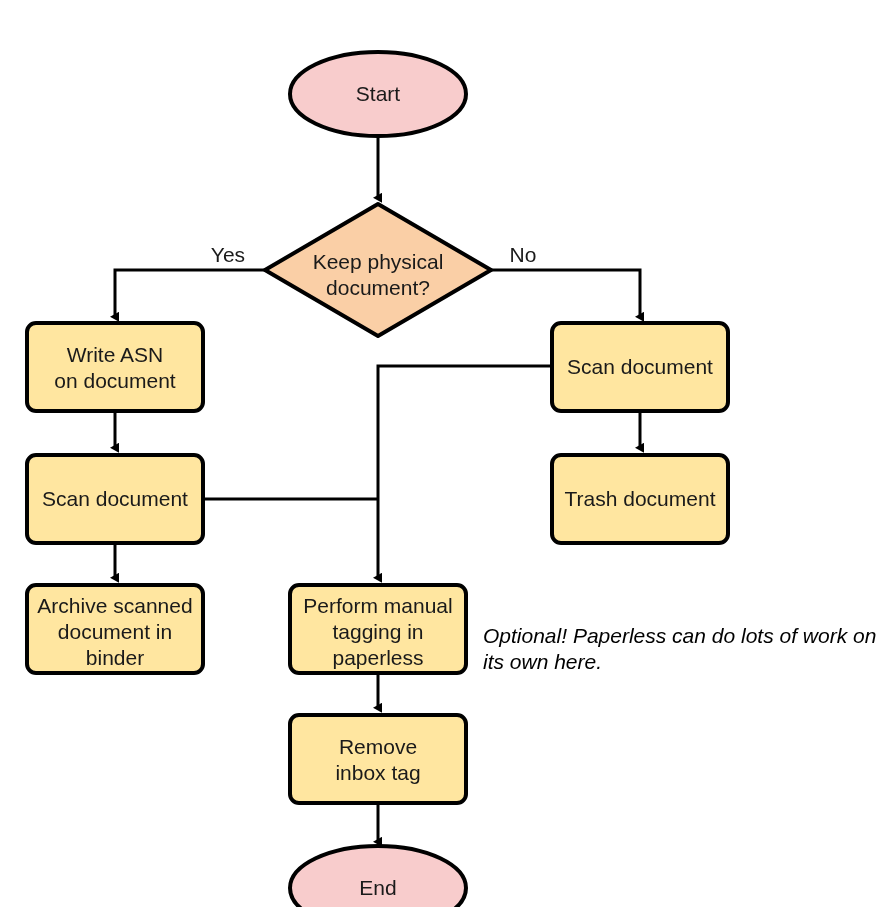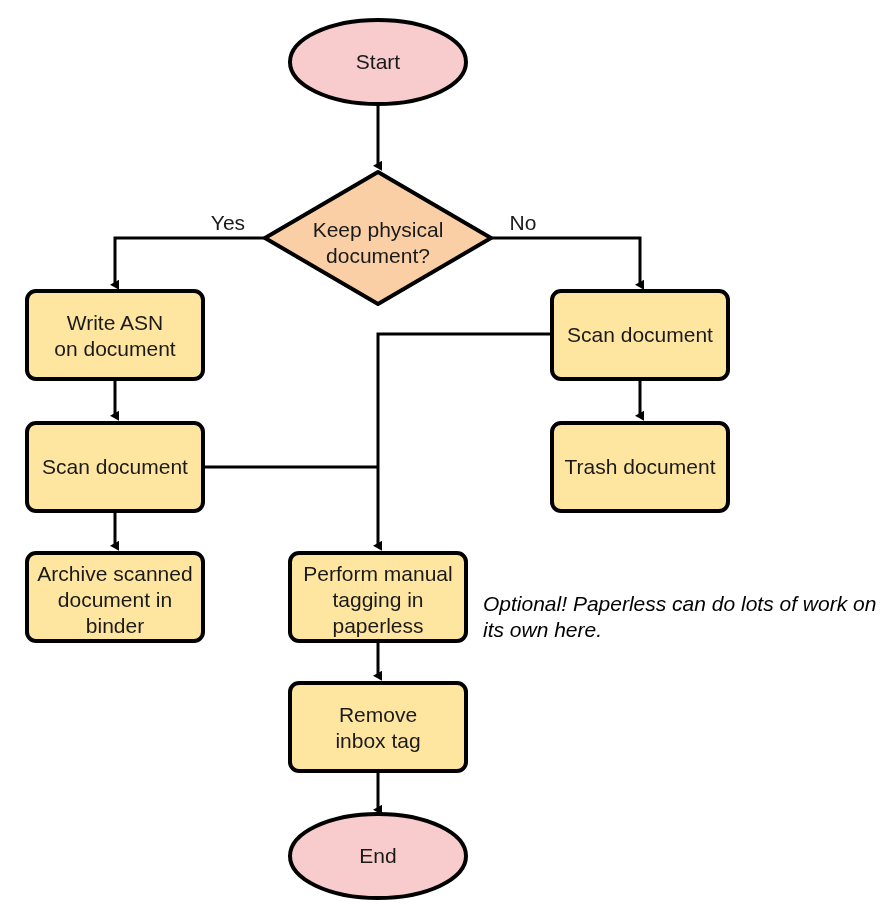--- a/index.html
+++ b/index.html
@@ -12,20 +12,21 @@
     width: 888px;
     height: 907px;
     font-family: "Liberation Sans", sans-serif;
     overflow: hidden;
   }
   #flowchart-root {
     position: relative;
     width: 888px;
     height: 727px;
     background: #ffffff;
+    margin-top: 32px;
   }
   svg.flow-canvas {
     display: block;
     width: 888px;
     height: 907px;
   }
   .node-shape {
     stroke: #000000;
     stroke-width: 4;
     stroke-linejoin: round;

